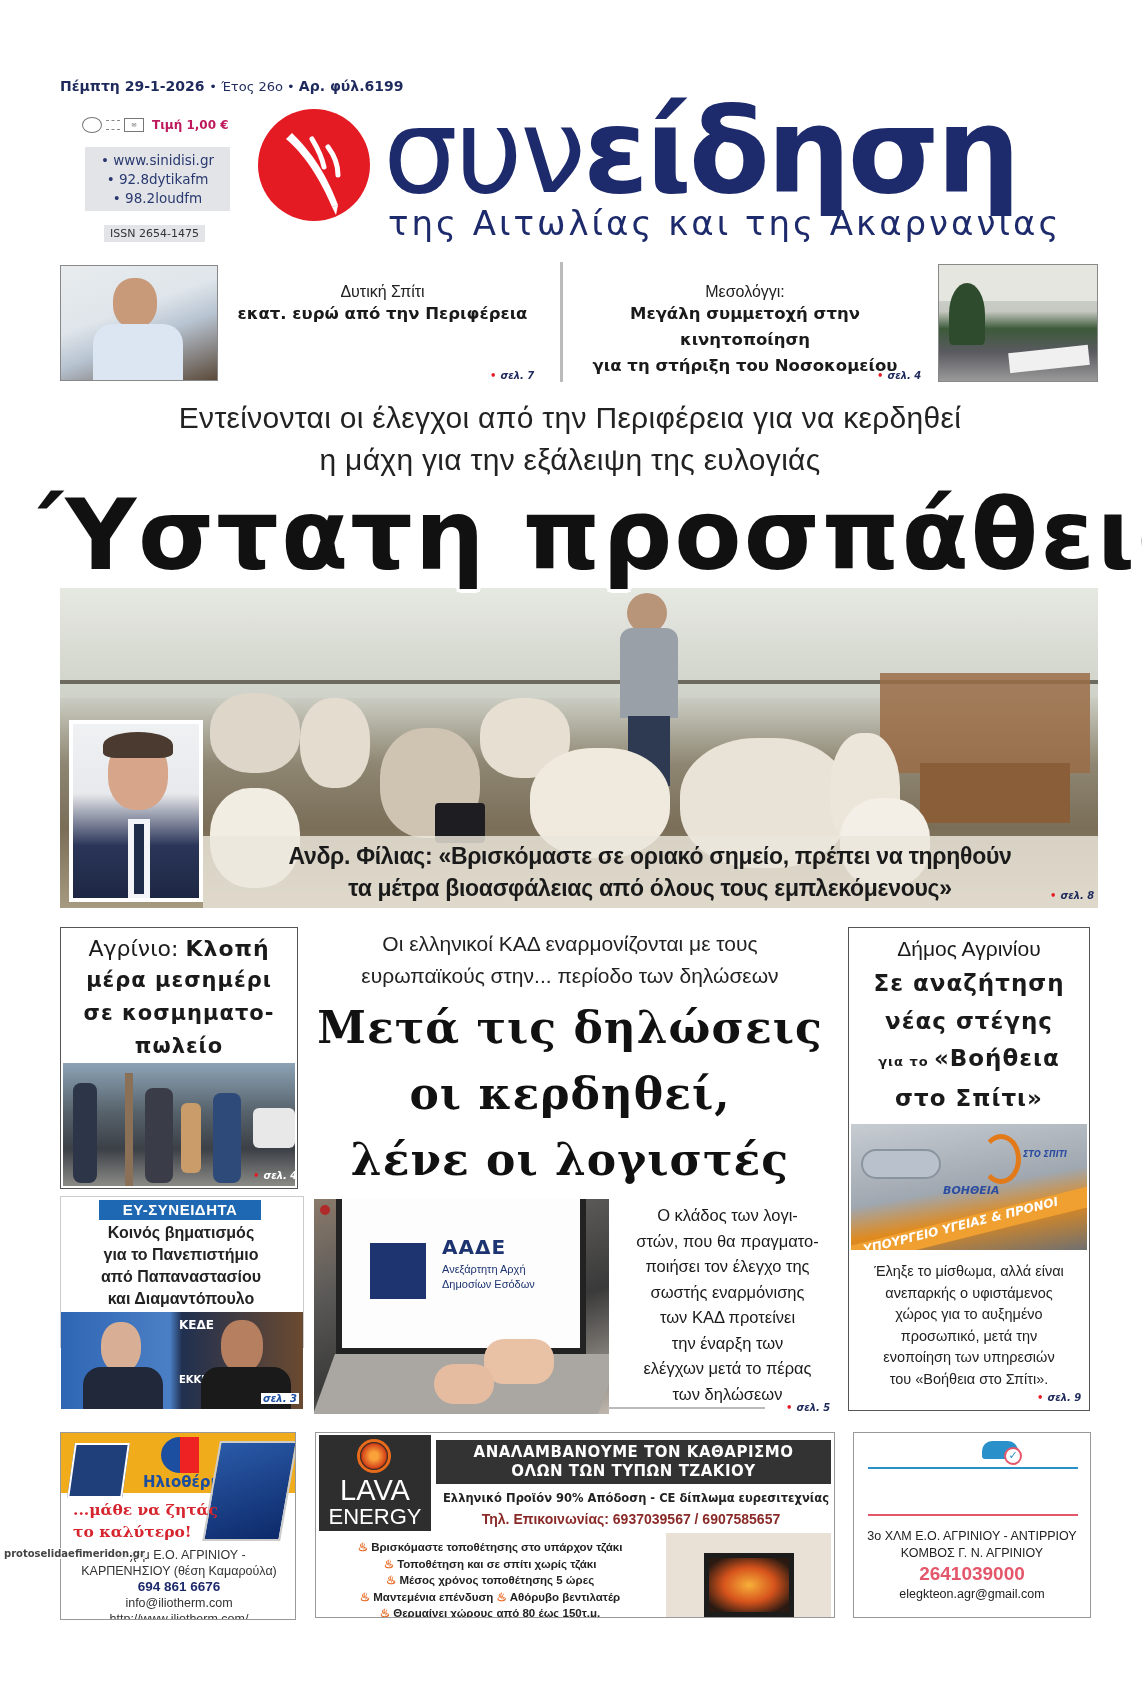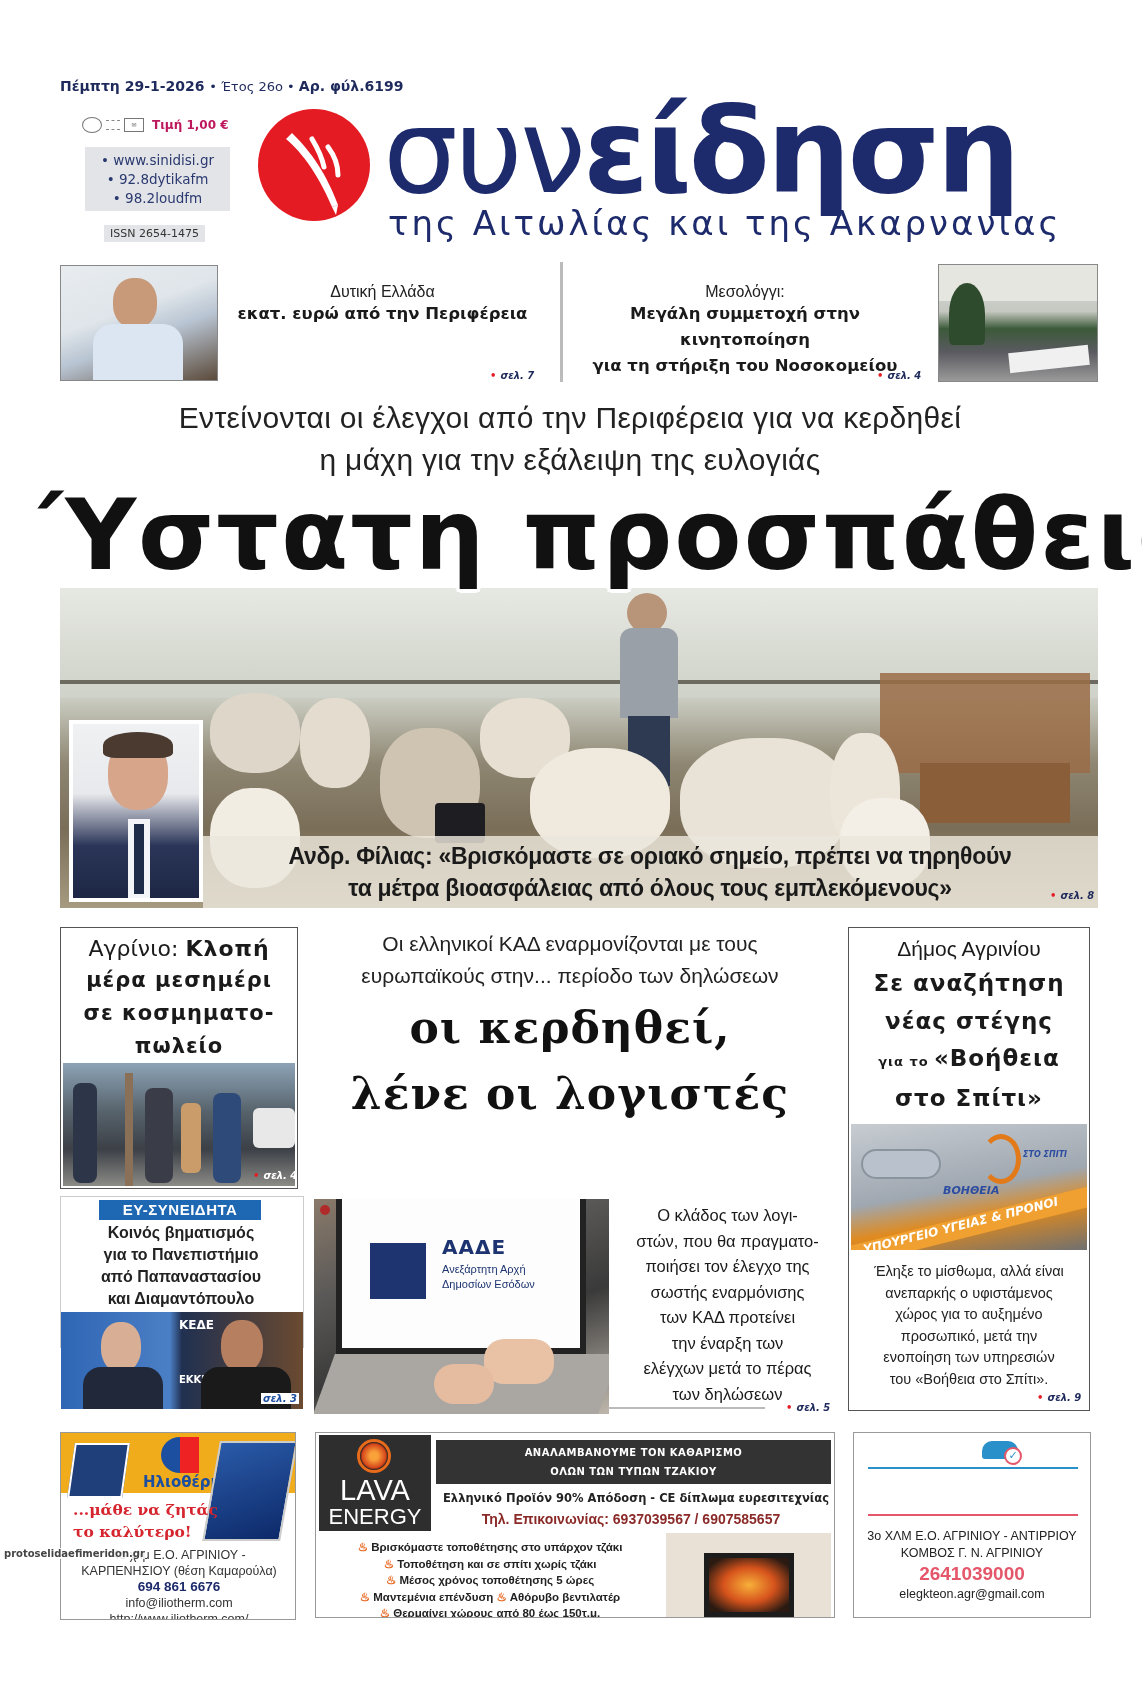--- a/index.html
+++ b/index.html
@@ -67,21 +67,21 @@
   
   .ad { border: 1px solid #999; background: #fff; overflow: hidden; }
   .ilio-top { background: #f1ac1c; }
   .ilio-brand { color: #1d4fa0; font-weight: bold; font-size: 15px; }
   .ilio-slogan { color: #d6252f; font-weight: bold; font-size: 15.5px; line-height: 22px; font-family: "DejaVu Serif", serif; }
   .ilio-info { text-align: center; font-size: 12.5px; line-height: 16px; color: #333; font-family: "Liberation Sans", sans-serif; }
   .ilio-phone { color: #1d2a6b; font-weight: bold; font-size: 13.5px; }
   .watermark { left: 4px; top: 1548px; font-size: 10px; font-weight: bold; color: #444; background: rgba(255,255,255,0.85); font-family: "DejaVu Sans", sans-serif; }
 
   .lava-logo { background: #2e2e2e; color: #fff; text-align: center; }
-  .lava-band { background: #333; color: #fff; font-weight: bold; font-size: 10px; line-height: 19px; text-align: center; letter-spacing: 0.5px; font-family: "DejaVu Sans", sans-serif; }
+  .lava-band { background: #333; color: #fff; font-weight: bold; font-size: 15px; line-height: 19px; text-align: center; letter-spacing: 0.5px; font-family: "DejaVu Sans", sans-serif; }
   .lava-sub { font-size: 11.5px; font-weight: bold; color: #222; text-align: center; font-family: "DejaVu Sans", sans-serif; }
   .lava-phone { font-size: 14px; color: #8a2a28; font-weight: bold; text-align: center; font-family: "Liberation Sans", sans-serif; }
   .lava-list { text-align: center; font-size: 11.5px; line-height: 16.5px; color: #222; font-weight: bold; font-family: "Liberation Sans", sans-serif; }
   .lava-list .flame { color: #e8641b; }
   .fireplace { background: #e9e1d5; }
   .fire-core { background: radial-gradient(ellipse at center, #f7b03a 0%, #d6531c 45%, #2a1a12 85%); border: 5px solid #1c1c1c; }
 
   .elegk-logo { text-align: center; font-size: 38px; letter-spacing: 0px; font-family: "Liberation Sans", sans-serif; }
   .elegk-logo .a { color: #2a90c9; }
   .elegk-logo .b { color: #e4576a; font-weight: bold; }
@@ -122,21 +122,21 @@
 <div class="abs logo-title">
   <span class="thin">συν</span><span class="bold">είδηση</span>
 </div>
 <div class="abs logo-sub">της Αιτωλίας και της Ακαρνανίας</div>
 
 <div class="abs thumb" style="left:60px;top:265px;width:158px;height:116px;background:linear-gradient(160deg,#e8ecef 0%,#dfe5ea 40%,#b8c4d2 60%,#5b4a3a 100%);">
   <div style="position:absolute;left:52px;top:12px;width:44px;height:50px;border-radius:45%;background:#c89a7a;"></div>
   <div style="position:absolute;left:32px;top:58px;width:90px;height:60px;border-radius:20px 20px 0 0;background:#dce6f2;"></div>
 </div>
 <div class="abs teaser" style="left:225px;top:283px;width:315px;">
-  <div class="kicker">Δυτική Ελλάδα</div>
+  <div class="kicker">Δυτική Σπίτι</div>
   <div class="head">εκατ. ευρώ από την Περιφέρεια</div>
 </div>
 <div class="abs pageref" style="left:490px;top:370px;"><span class="dot">•</span><span>σελ. 7</span></div>
 
 <div class="abs vdivider" style="left:560px;top:262px;height:120px;"></div>
 
 <div class="abs teaser" style="left:575px;top:283px;width:340px;">
   <div class="kicker">Μεσολόγγι:</div>
   <div class="head">Μεγάλη συμμετοχή στην κινητοποίηση</div>
   <div class="head">για τη στήριξη του Νοσοκομείου</div>
@@ -212,20 +212,21 @@
     <div style="position:absolute;left:190px;top:45px;width:42px;height:40px;background:#e8e8e8;border-radius:6px;"></div>
   </div>
   <div class="pageref" style="position:absolute;left:192px;top:242px;color:#fff;"><span class="dot">•</span><span>σελ. 4</span></div>
 </div>
 
 <div class="abs center-deck">
   <div>Οι ελληνικοί ΚΑΔ εναρμονίζονται με τους</div>
   <div>ευρωπαϊκούς στην... περίοδο των δηλώσεων</div>
 </div>
 <div class="abs center-head">
+  <div>Μετά τις δηλώσεις</div>
   <div>οι κερδηθεί,</div>
   <div>λένε οι λογιστές</div>
 </div>
 
 <div class="abs aade-photo">
   <div class="screen">
     <div style="position:absolute;left:28px;top:44px;width:56px;height:56px;background:#1d3470;"></div>
     <div style="position:absolute;left:100px;top:36px;font-size:20px;font-weight:bold;color:#1d3470;letter-spacing:1px;font-family:'DejaVu Sans',sans-serif;">ΑΑΔΕ</div>
     <div style="position:absolute;left:100px;top:64px;font-size:11px;color:#1d3470;font-family:'Liberation Sans',sans-serif;">Ανεξάρτητη Αρχή</div>
     <div style="position:absolute;left:100px;top:79px;font-size:11px;color:#1d3470;font-family:'Liberation Sans',sans-serif;">Δημοσίων Εσόδων</div>

